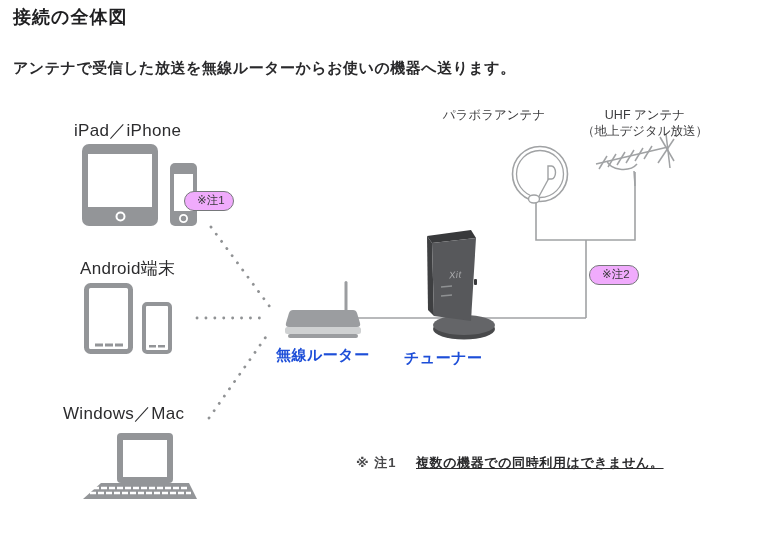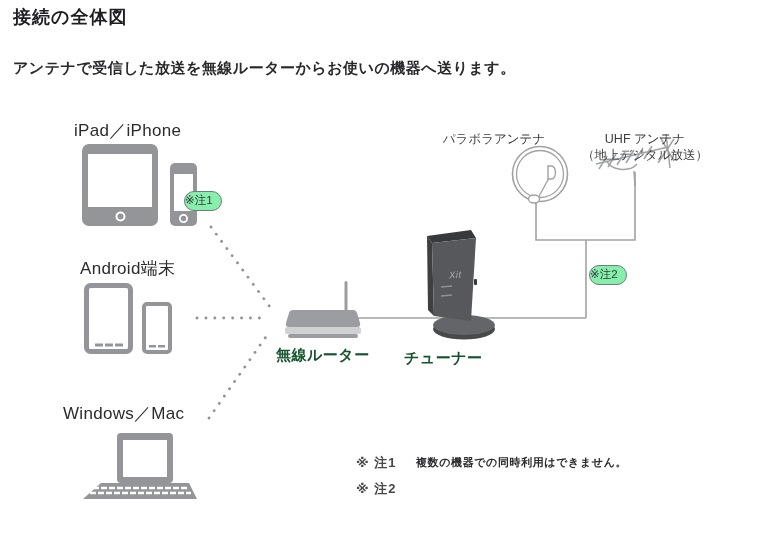--- a/index.html
+++ b/index.html
@@ -11,37 +11,37 @@
   .abs{position:absolute;}
   #page-title{
     left:13px;top:5px;font-size:18px;font-weight:bold;color:#1f1f21;
     letter-spacing:1px;
   }
   #page-subtitle{
     left:13px;top:59px;font-size:15px;font-weight:bold;color:#29292b;
     letter-spacing:0.5px;
   }
   .device-label{font-size:17px;color:#2c2c2e;letter-spacing:0.3px;}
-  .hub-label{font-size:15px;font-weight:bold;color:#14532d;letter-spacing:0.5px;}
+  .hub-label{font-size:15px;font-weight:bold;color:#1d4ed8;letter-spacing:0.5px;}
   .ant-label{width:170px;text-align:center;font-size:12.5px;color:#3c3c3e;line-height:16px;}
-  .ant-name{display:block;margin-top:24px;}
+  .ant-name{display:block;}
   .ant-desc{display:block;}
   .pill{
-    position:absolute;border:1.3px solid #76787b;border-radius:11px;background:#86efac;
-    font-size:11.5px;color:#39393b;padding:1px 8px 2px 0;line-height:15px;
+    position:absolute;border:1.3px solid #76787b;border-radius:11px;background:#f0abfc;
+    font-size:11.5px;color:#39393b;padding:1px 8px 2px 12px;line-height:15px;
   }
   #footnotes{left:323px;top:452px;width:420px;}
   .fn-row{display:flex;margin-bottom:5px;}
   .fn-marker{
     width:47px;flex:0 0 47px;font-size:13px;font-weight:bold;color:#48484a;
     letter-spacing:1px;line-height:21px;margin-left:33px;
   }
   .fn-text{
-    margin:0 0 0 13px;font-size:11px;font-weight:bold;color:#2b2b2d;
-    line-height:21px;letter-spacing:0.6px;white-space:pre-line;
+    margin:0 0 0 13px;font-size:13px;font-weight:bold;color:#2b2b2d;
+    line-height:21px;letter-spacing:0.6px;white-space:pre-line;text-decoration:underline;
   }
   #tuner-logo{
     left:449px;top:269px;font-size:9.5px;font-style:italic;color:#a9aaac;
     transform:rotate(-4deg);letter-spacing:0.5px;
   }
   svg{display:block;}
 </style>
 </head>
 <body>
 
@@ -157,17 +157,16 @@
 
   <div class="pill" style="left:184px;top:191px">※注1</div>
   <div class="pill" style="left:589px;top:265px">※注2</div>
 
   <div id="footnotes" class="abs">
     <div class="fn-row">
       <div class="fn-marker">※ 注1</div>
       <p class="fn-text">複数の機器での同時利用はできません。</p>
     </div>
     <div class="fn-row">
-      <div class="fn-marker">※ 注2</div>
     </div>
   </div>
 
 </div>
 
 </body></html>

